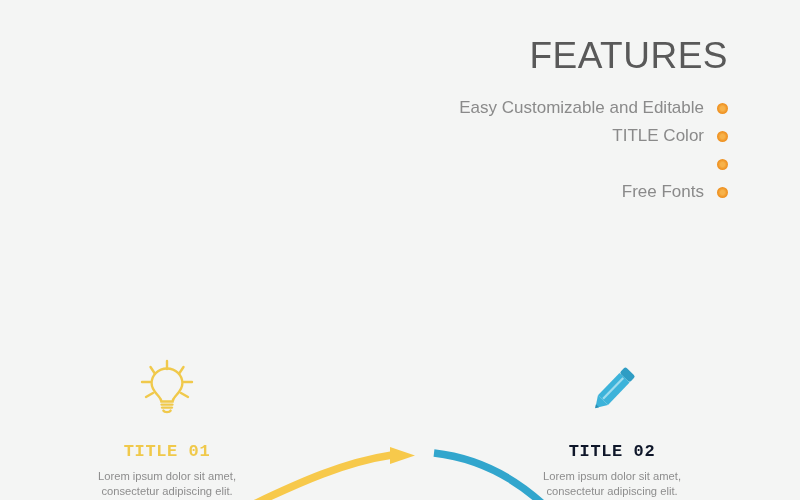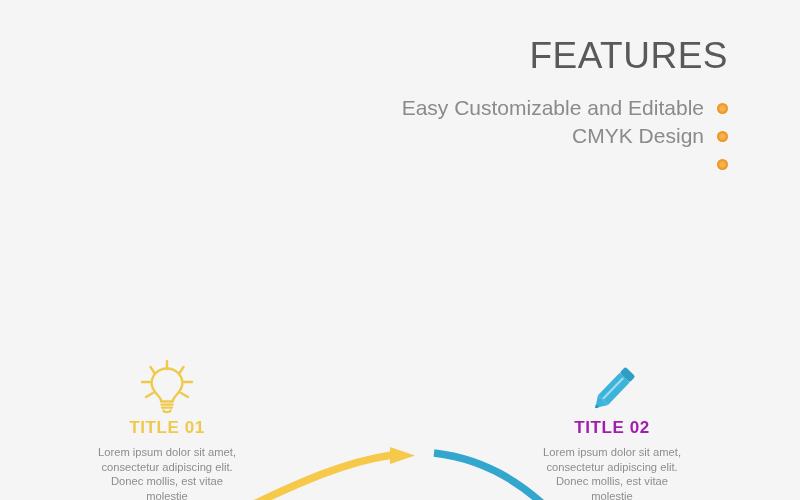--- a/index.html
+++ b/index.html
@@ -53,21 +53,21 @@
   .feature-item {
     display: flex;
     align-items: center;
     justify-content: flex-end;
     height: 28px;
     white-space: nowrap;
   }
 
   .feature-label {
     font-family: "Liberation Sans", sans-serif;
-    font-size: 21px;
+    font-size: 17px;
     font-weight: 400;
     color: #8a8a8a;
     line-height: 28px;
     text-align: right;
   }
 
   .feature-bullet {
     width: 11px;
     height: 11px;
     border-radius: 50%;
@@ -86,29 +86,29 @@
   #column-2 { left: 537px; top: 358px; }
 
   .col-icon {
     height: 60px;
     display: flex;
     align-items: flex-end;
     justify-content: center;
   }
 
   .col-title {
-    font-family: Liberation Sans, sans-serif;
+    font-family: Liberation Mono, monospace;
     font-size: 17px;
     font-weight: bold;
     letter-spacing: 0.6px;
-    margin-top: 0;
+    margin-top: 24px;
     line-height: 20px;
   }
   #title-1 { color: #f0c94b; }
-  #title-2 { color: #a21caf; }
+  #title-2 { color: #0f172a; }
 
   .col-body {
     font-family: "Liberation Sans", sans-serif;
     font-size: 11.2px;
     line-height: 14.6px;
     color: #8d8d8d;
     margin-top: 7px;
     padding: 0 3px;
   }
 
@@ -129,24 +129,28 @@
 
   <div id="features-block">
     <h1 id="features-heading">FEATURES</h1>
 
     <ul id="features-list">
       <li class="feature-item">
         <span class="feature-label">Easy Customizable and Editable</span>
         <span class="feature-bullet"></span>
       </li>
       <li class="feature-item">
-        <span class="feature-label">CMYK Design</span>
-        <span class="feature-bullet"></span>
-      </li>
-      <li class="feature-item">
+        <span class="feature-label">TITLE Color</span>
+        <span class="feature-bullet"></span>
+      </li>
+      <li class="feature-item">
+        <span class="feature-bullet"></span>
+      </li>
+      <li class="feature-item">
+        <span class="feature-label">Free Fonts</span>
         <span class="feature-bullet"></span>
       </li>
     </ul>
   </div>
 
   <svg id="connectors" viewBox="0 0 800 500">
 
     <path d="M 250 506 C 300 482 345 462 392 455" fill="none" stroke="#f7c94b" stroke-width="7.5" stroke-linecap="butt"></path>
     <path d="M 390 447 L 415 455.5 L 390 464 Z" fill="#f7c94b"></path>
 

